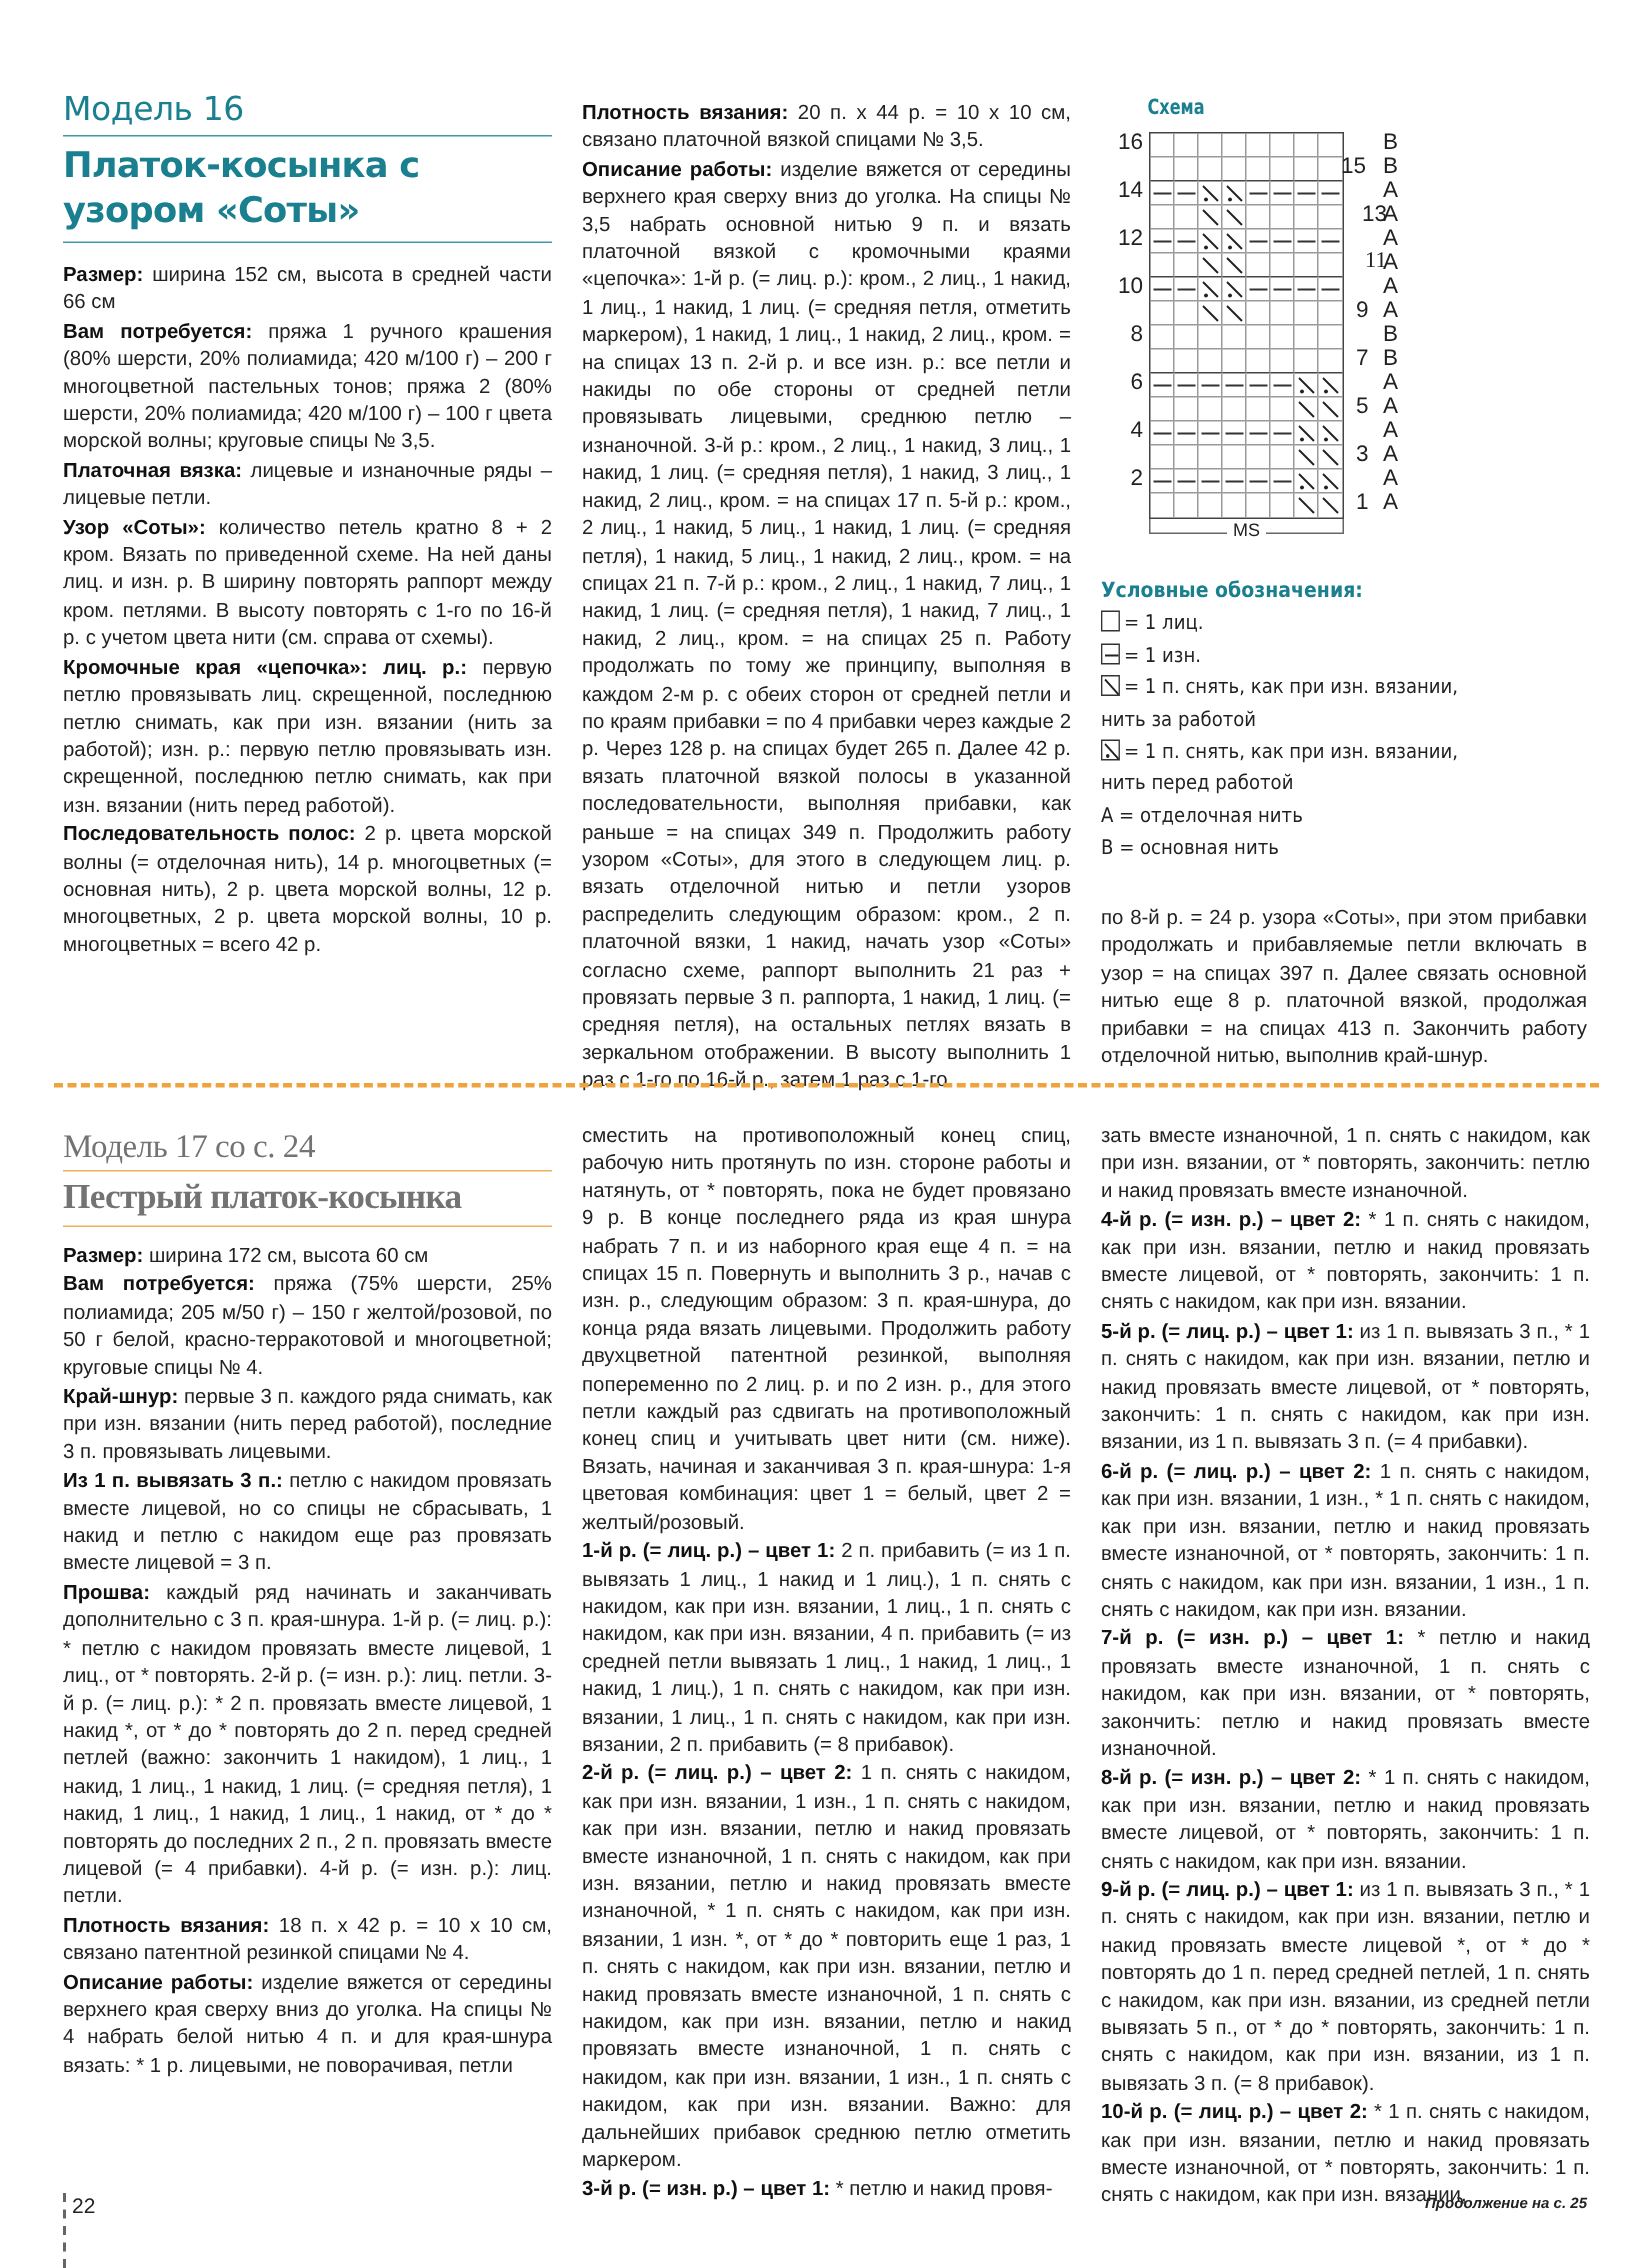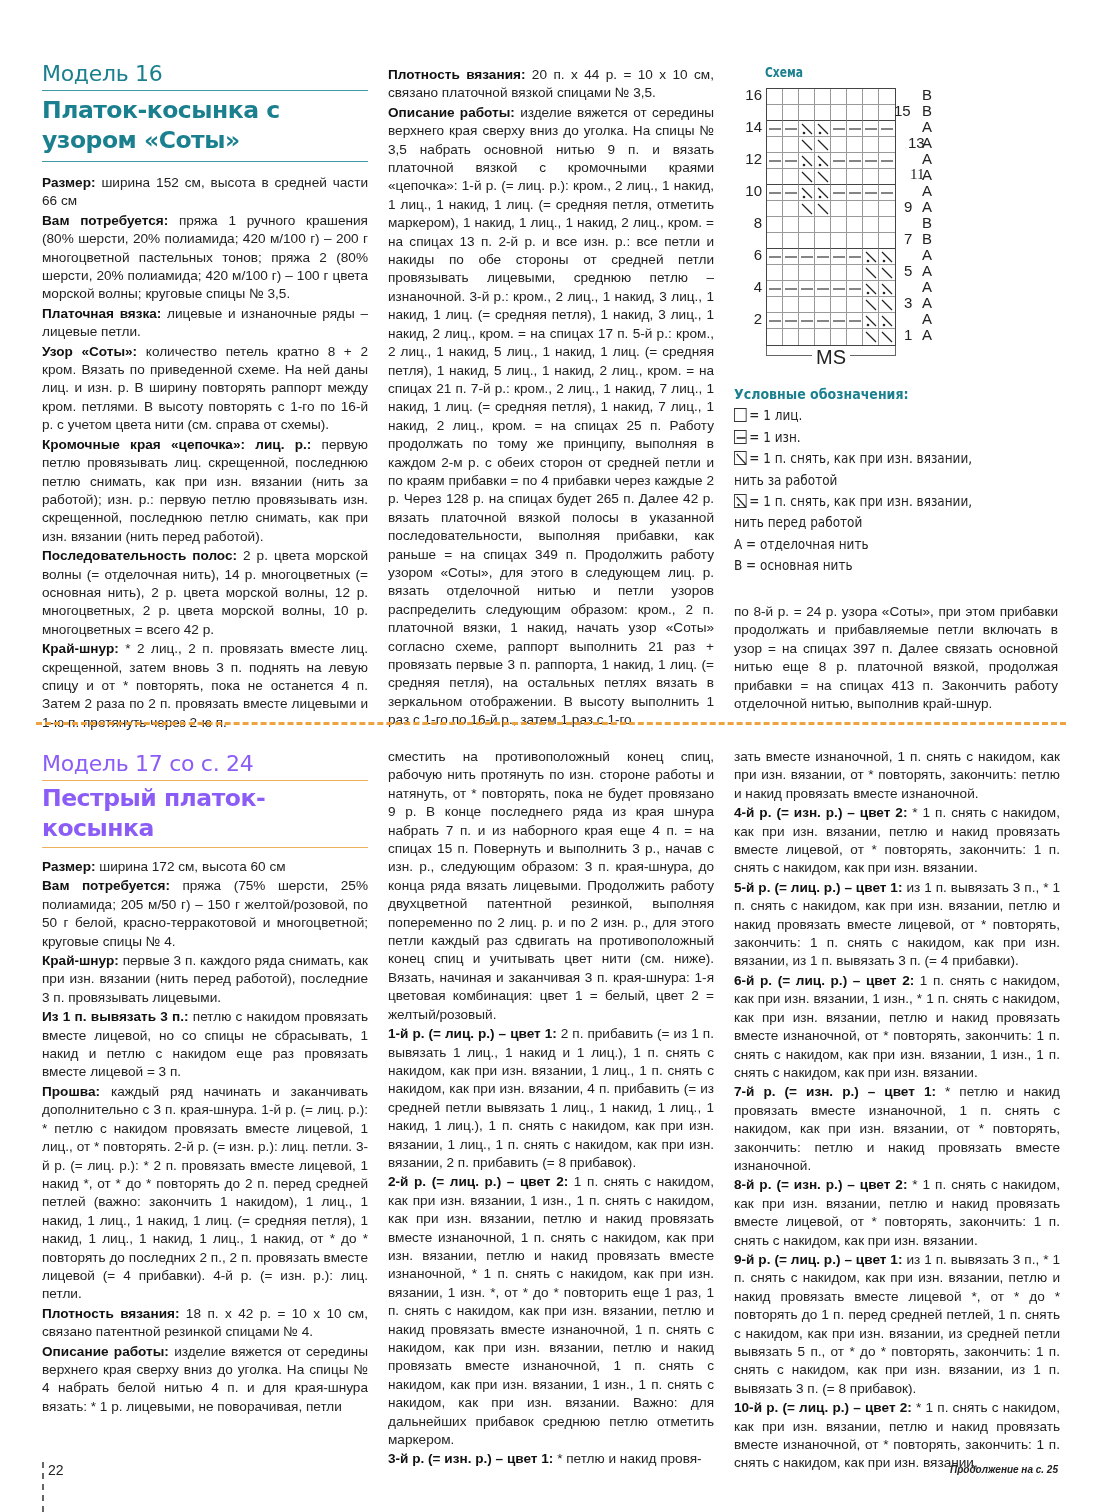--- a/index.html
+++ b/index.html
@@ -4,35 +4,35 @@
 <style>
   * { box-sizing: border-box; margin: 0; padding: 0; }
   html, body { width: 1100px; height: 1512px; background: #ffffff; overflow: hidden; }
   body { position: relative; font-family: "Liberation Sans", sans-serif; color: #222; }
   .col { position: absolute; font-size: 13.6px; line-height: 18.4px; text-align: justify; hyphens: manual; }
   .col p { margin: 0 0 1px 0; }
   .col b { font-weight: bold; color: #111; }
   .model-label { font-family: "DejaVu Sans", sans-serif; font-size: 22px; letter-spacing: -0.3px; margin-bottom: 4px; line-height: 24px; }
   .model-title { font-family: "DejaVu Sans", sans-serif; font-weight: bold; font-size: 23.5px; line-height: 30px; letter-spacing: -0.5px; padding: 4px 0 6px 0; margin-bottom: 12px; text-align: left; }
   .teal { color: #1a7f8e; }
-  .orange { color: #8b5cf6; }
+  .orange { color: #737373; font-family: Liberation Serif, serif; }
   .rule-teal { border-top: 1.5px solid #3f9aa6; }
   .rule-teal-b { border-bottom: 1.5px solid #3f9aa6; }
   .rule-orange { border-top: 1.5px solid #eeb05a; }
   .rule-orange-b { border-bottom: 1.5px solid #eeb05a; }
   .divider { position: absolute; left: 36px; top: 722px; width: 1030px; height: 0; border-top: 3px dashed #eea33e; }
   .scheme-title { position: absolute; left: 765px; top: 64px; font-family: "DejaVu Sans Condensed", "DejaVu Sans", sans-serif; font-weight: bold; font-size: 14px; color: #1a7f8e; transform: scaleX(0.85); transform-origin: left; }
   .chart-wrap { position: absolute; left: 734px; top: 88px; }
   .grid { position: absolute; left: 32px; top: 0; border: 1.5px solid #444; display: grid; grid-template-columns: repeat(8, 16px); grid-template-rows: repeat(16, 16px); }
   .cell { width: 16px; height: 16px; border-right: 1px solid #999; border-bottom: 1px solid #999; position: relative; }
   .cell.thick-b { border-bottom: 1.5px solid #444; }
   .cell svg { position: absolute; left: 0; top: 0; }
   .rownum-l { position: absolute; font-size: 15px; text-align: right; width: 28px; }
   .rownum-r { position: absolute; font-size: 15px; }
-  .ms { position: absolute; left: 32px; top: 258px; width: 130px; font-size: 20px; text-align: center; }
+  .ms { position: absolute; left: 32px; top: 258px; width: 130px; font-size: 12px; text-align: center; }
   .ms-bracket { position: absolute; left: 32px; top: 258px; width: 130px; height: 10px; border-left: 1.5px solid #666; border-right: 1.5px solid #666; border-bottom: 1.5px solid #666; }
   .legend { position: absolute; left: 734px; top: 384px; width: 340px; font-family: "DejaVu Sans", sans-serif; font-size: 13.4px; line-height: 21.4px; transform: scaleX(0.9); transform-origin: left; }
   .legend-title { font-weight: bold; color: #1a7f8e; font-size: 14px; }
   .sym { display: inline-block; width: 14px; height: 14px; border: 1px solid #333; vertical-align: -2px; position: relative; margin-right: 3px; }
   .sym svg { position: absolute; left: 0; top: 0; }
   .page-num { position: absolute; left: 48px; top: 1462px; font-size: 14px; }
   .page-vline { position: absolute; left: 42px; top: 1462px; height: 50px; border-left: 2px dashed #666; }
   .continuation { position: absolute; right: 42px; top: 1464px; font-size: 10px; font-weight: bold; font-style: italic; }
 </style>
 </head>
@@ -41,21 +41,20 @@
 <div class="col" style="left:42px; top:62px; width:326px;">
   <div class="model-label teal">Модель 16</div>
   <div class="model-title teal rule-teal rule-teal-b">Платок-косынка с узором «Соты»</div>
   <div>
       <p><b>Размер:</b><span> ширина 152 см, высота в средней части 66 см</span></p>
       <p><b>Вам потребуется:</b><span> пряжа 1 ручного крашения (80% шерсти, 20% полиамида; 420 м/100 г) – 200 г многоцветной пастельных тонов; пряжа 2 (80% шерсти, 20% полиамида; 420 м/100 г) – 100 г цвета морской волны; круговые спицы № 3,5.</span></p>
       <p><b>Платочная вязка:</b><span> лицевые и изнаночные ряды – лицевые петли.</span></p>
       <p><b>Узор «Соты»:</b><span> количество петель кратно 8 + 2 кром. Вязать по приведенной схеме. На ней даны лиц. и изн. р. В ширину повторять раппорт между кром. петлями. В высоту повторять с 1-го по 16-й р. с учетом цвета нити (см. справа от схемы).</span></p>
       <p><b>Кромочные края «цепочка»: лиц. р.:</b><span> первую петлю провязывать лиц. скрещенной, последнюю петлю снимать, как при изн. вязании (нить за работой); изн. р.: первую петлю провязывать изн. скрещенной, последнюю петлю снимать, как при изн. вязании (нить перед работой).</span></p>
       <p><b>Последовательность полос:</b><span> 2 р. цвета морской волны (= отделочная нить), 14 р. многоцветных (= основная нить), 2 р. цвета морской волны, 12 р. многоцветных, 2 р. цвета морской волны, 10 р. многоцветных = всего 42 р.</span></p>
-      <p><b>Край-шнур:</b><span> * 2 лиц., 2 п. провязать вместе лиц. скрещенной, затем вновь 3 п. поднять на левую спицу и от * повторять, пока не останется 4 п. Затем 2 раза по 2 п. провязать вместе лицевыми и 1-ю п. протянуть через 2-ю п.</span></p>
     </div>
 </div>
 
 <div class="col" style="left:388px; top:66px; width:326px;">
   <div>
       <p><b>Плотность вязания:</b><span> 20 п. х 44 р. = 10 х 10 см, связано платочной вязкой спицами № 3,5.</span></p>
       <p><b>Описание работы:</b><span> изделие вяжется от середины верхнего края сверху вниз до уголка. На спицы № 3,5 набрать основной нитью 9 п. и вязать платочной вязкой с кромочными краями «цепочка»: 1-й р. (= лиц. р.): кром., 2 лиц., 1 накид, 1 лиц., 1 накид, 1 лиц. (= средняя петля, отметить маркером), 1 накид, 1 лиц., 1 накид, 2 лиц., кром. = на спицах 13 п. 2-й р. и все изн. р.: все петли и накиды по обе стороны от средней петли провязывать лицевыми, среднюю петлю – изнаночной. 3-й р.: кром., 2 лиц., 1 накид, 3 лиц., 1 накид, 1 лиц. (= средняя петля), 1 накид, 3 лиц., 1 накид, 2 лиц., кром. = на спицах 17 п. 5-й р.: кром., 2 лиц., 1 накид, 5 лиц., 1 накид, 1 лиц. (= средняя петля), 1 накид, 5 лиц., 1 накид, 2 лиц., кром. = на спицах 21 п. 7-й р.: кром., 2 лиц., 1 накид, 7 лиц., 1 накид, 1 лиц. (= средняя петля), 1 накид, 7 лиц., 1 накид, 2 лиц., кром. = на спицах 25 п. Работу продолжать по тому же принципу, выполняя в каждом 2-м р. с обеих сторон от средней петли и по краям прибавки = по 4 прибавки через каждые 2 р. Через 128 р. на спицах будет 265 п. Далее 42 р. вязать платочной вязкой полосы в указанной последовательности, выполняя прибавки, как раньше = на спицах 349 п. Продолжить работу узором «Соты», для этого в следующем лиц. р. вязать отделочной нитью и петли узоров распределить следующим образом: кром., 2 п. платочной вязки, 1 накид, начать узор «Соты» согласно схеме, раппорт выполнить 21 раз + провязать первые 3 п. раппорта, 1 накид, 1 лиц. (= средняя петля), на остальных петлях вязать в зеркальном отображении. В высоту выполнить 1 раз с 1-го по 16-й р., затем 1 раз с 1-го</span></p>
     </div>
 </div>
 

